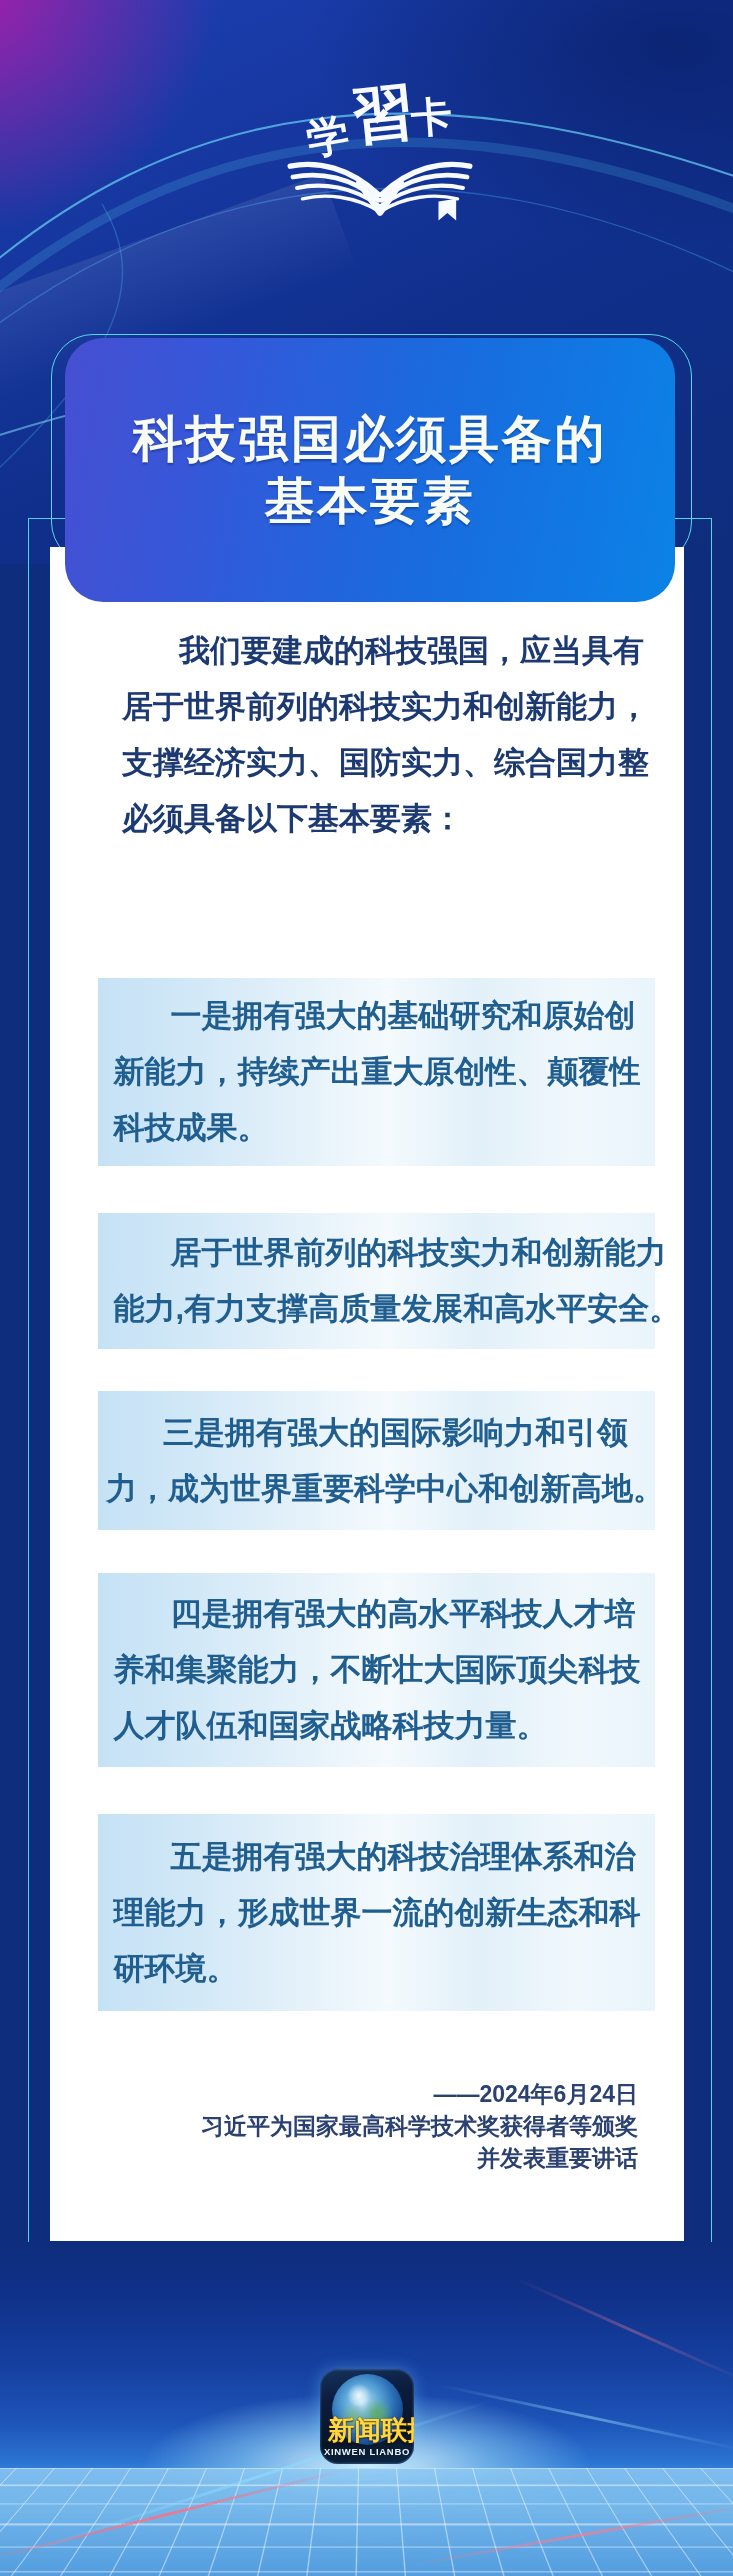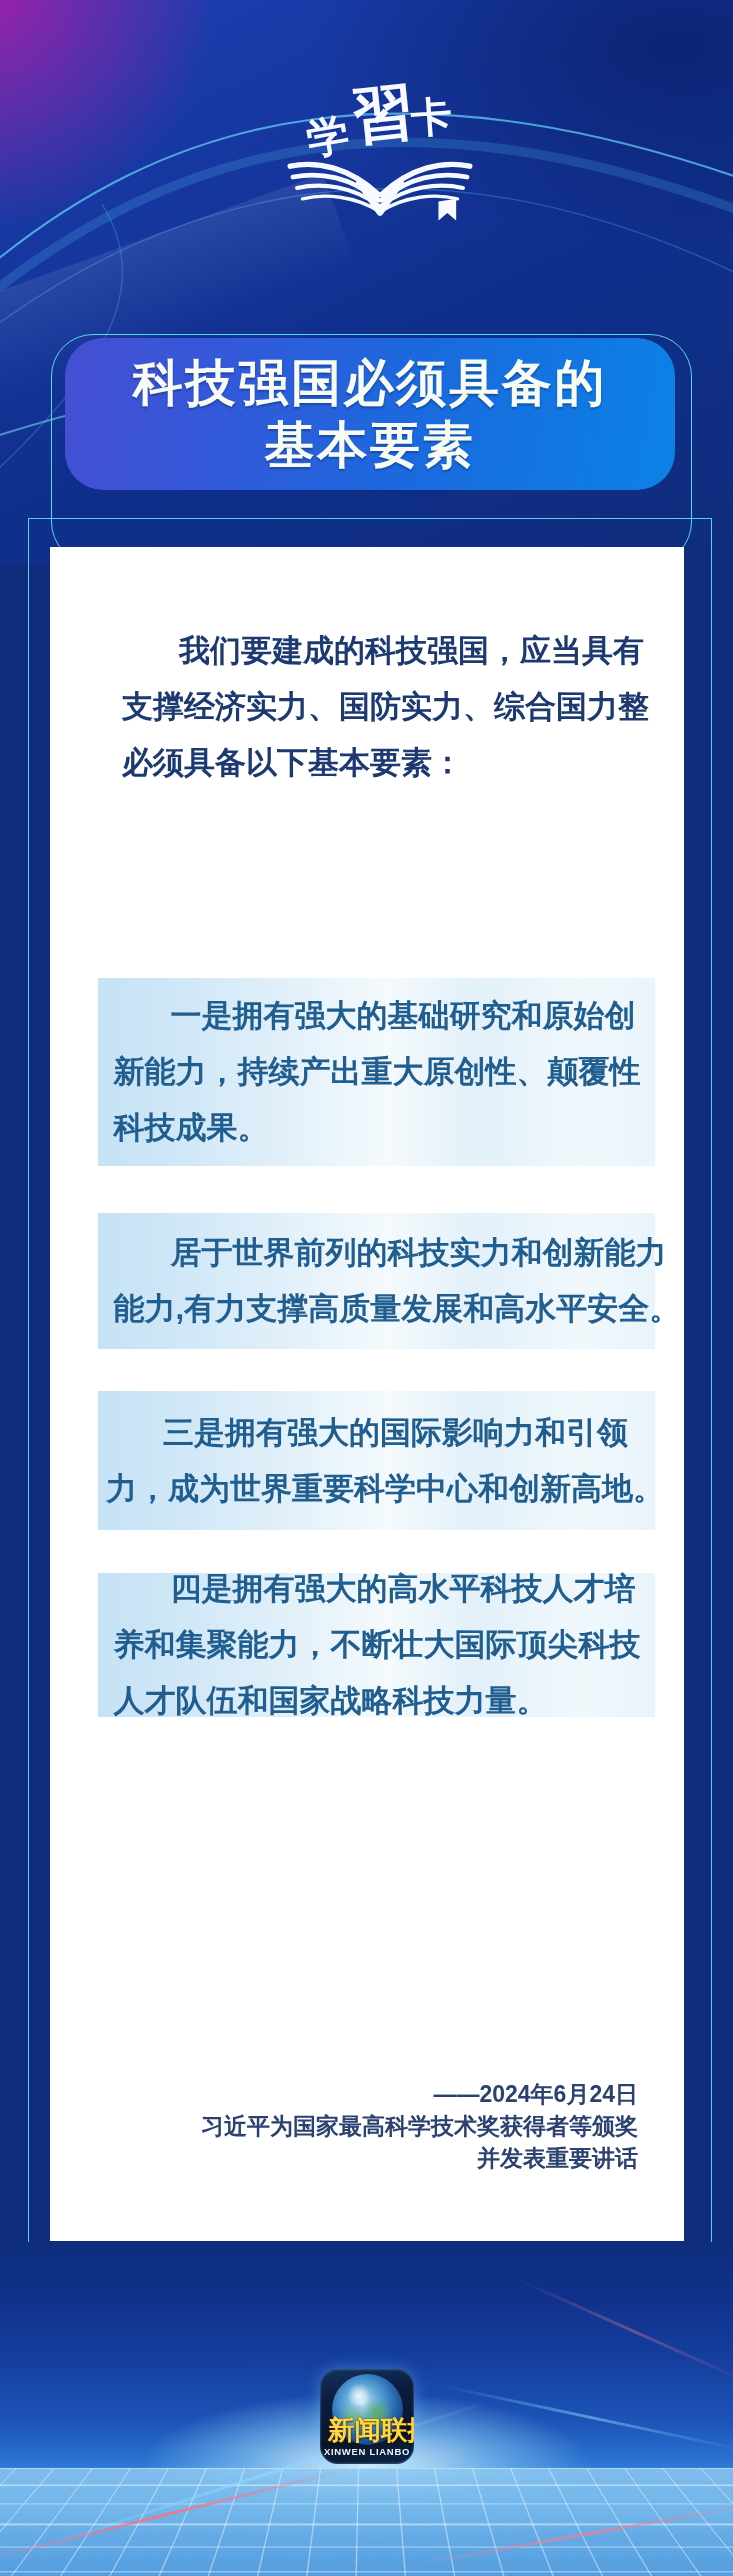--- a/index.html
+++ b/index.html
@@ -25,42 +25,42 @@
   .ch-ka {left:126px;top:9.5px;font-size:41px;transform:rotate(-4deg);}
   .brand svg{position:absolute;left:-6.8px;top:60px;}
 
   
   .page-frame{position:absolute;left:28px;top:518px;width:682px;height:1758px;
     border:1.4px solid #4fd4ec;}
   .card-outline{position:absolute;left:51px;top:334px;width:639px;height:228px;
     border:1.4px solid #55d8ee;border-radius:42px;}
 
   
-  .title-card{position:absolute;left:65px;top:338px;width:610px;height:152px;border-radius:38px;
+  .title-card{position:absolute;left:65px;top:338px;width:610px;height:264px;border-radius:38px;
     background:linear-gradient(100deg,#474fd2 0%,#3657d8 22%,#1a6ade 58%,#0b82e6 100%);
     display:flex;flex-direction:column;align-items:center;justify-content:center;}
   .title-line{font-size:50px;font-weight:900;color:#f7fbf2;letter-spacing:2.7px;line-height:62px;
     text-shadow:0 2px 2px rgba(0,25,80,.35);white-space:nowrap;}
 
   
   .white-panel{position:absolute;left:50px;top:547px;width:634px;height:1694px;background:#ffffff;}
   .intro{position:absolute;left:48px;top:76px;width:552px;
     font-size:31px;line-height:56px;font-weight:600;color:#1c3a71;margin-left:24px;}
   .line{white-space:nowrap;}
   .indent{text-indent:57px;}
 
   .point{position:absolute;left:32px;width:557px;box-sizing:border-box;padding:0 11.5px 0 15.6px;
     color:#205e90;font-size:31px;line-height:56px;font-weight:600;
     display:flex;flex-direction:column;justify-content:center;
     background:linear-gradient(90deg,#c5e2f5 0%,#cfe7f7 14%,#e0eff9 32%,#f4fafd 52%,
                #e2f0f9 68%,#f0f8fc 86%,#e9f4fb 100%);margin-left:16px;}
   .p1{top:431px;height:188px;}
   .p2{top:666px;height:136px;}
   .p3{top:844px;height:139px;padding-left:8px;}
-  .p4{top:1026px;height:144px;}
+  .p4{top:1026px;height:194px;}
   .p5{top:1267px;height:197px;}
 
   .attribution{position:absolute;right:46px;top:1531px;text-align:right;
     font-size:23px;line-height:32px;font-weight:600;color:#2b4170;white-space:nowrap;}
 
   
   .footer-deco{position:absolute;left:0;top:2242px;width:734px;height:334px;overflow:hidden;
     background:
       radial-gradient(ellipse 312px 102px at 367px 224px, rgba(225,248,255,.95) 0%,
                       rgba(150,212,245,.55) 40%, rgba(120,180,235,0) 72%),
@@ -137,20 +137,21 @@
     </svg>
   </div>
 
   <div class="page-frame"></div>
   <div class="card-outline"></div>
 
   <div class="white-panel">
 
     <div class="intro">
       <div class="line indent">我们要建成的科技强国，应当具有</div>
+      <div class="line">居于世界前列的科技实力和创新能力，</div>
       <div class="line">支撑经济实力、国防实力、综合国力整</div>
       <div class="line">必须具备以下基本要素：</div>
     </div>
 
     <div class="point p1">
       <div class="line indent">一是拥有强大的基础研究和原始创</div>
       <div class="line">新能力，持续产出重大原创性、颠覆性</div>
       <div class="line">科技成果。</div>
     </div>
 
@@ -163,20 +164,25 @@
       <div class="line indent">三是拥有强大的国际影响力和引领</div>
       <div class="line">力，成为世界重要科学中心和创新高地。</div>
     </div>
 
     <div class="point p4">
       <div class="line indent">四是拥有强大的高水平科技人才培</div>
       <div class="line">养和集聚能力，不断壮大国际顶尖科技</div>
       <div class="line">人才队伍和国家战略科技力量。</div>
     </div>
 
+    <div class="point p5">
+      <div class="line indent">五是拥有强大的科技治理体系和治</div>
+      <div class="line">理能力，形成世界一流的创新生态和科</div>
+      <div class="line">研环境。</div>
+    </div>
 
     <div class="attribution">
       <div>——2024年6月24日</div>
       <div>习近平为国家最高科学技术奖获得者等颁奖</div>
       <div>并发表重要讲话</div>
     </div>
   </div>
 
   <div class="title-card">
     <div class="title-line">科技强国必须具备的</div>

